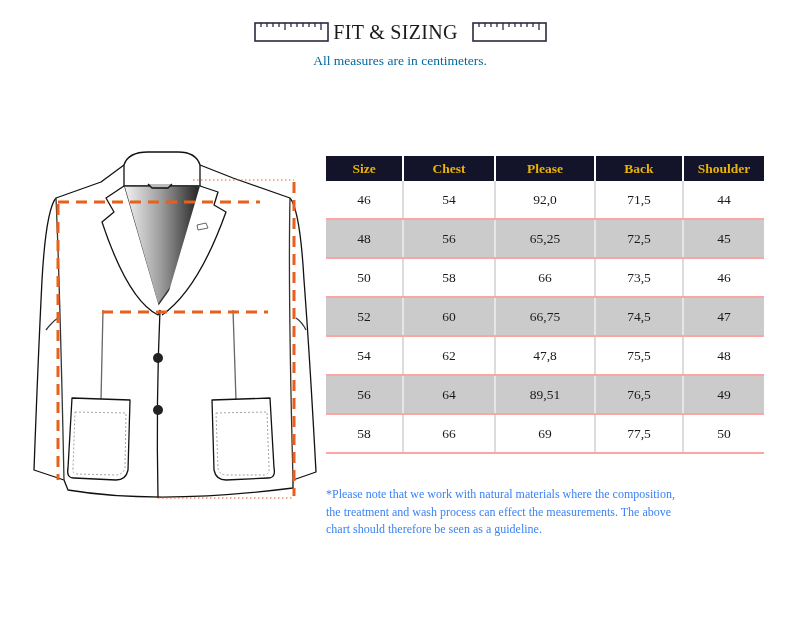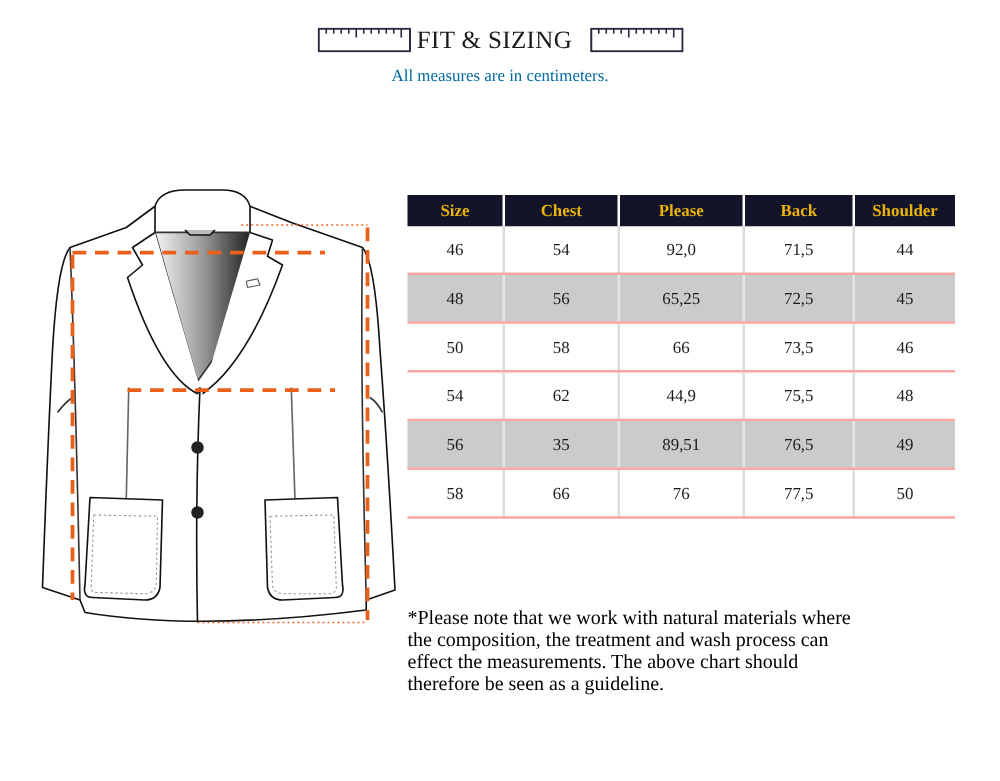--- a/index.html
+++ b/index.html
@@ -17,22 +17,22 @@
   table.size-table { position: absolute; left: 326px; top: 156px; width: 438px;
                      border-collapse: collapse; font-size: 13.5px; }
   .size-table th { background: #13132a; color: #eab308; font-weight: bold; height: 25px;
                    padding: 0; text-align: center; border-right: 2px solid #ffffff; }
   .size-table th:last-child { border-right: none; }
   .size-table td { height: 37px; text-align: center; padding: 0;
                    border-right: 2px solid #dcdcdc; border-bottom: 2px solid #fca5a5; }
   .size-table td:last-child { border-right: none; margin-top: 39px; }
   .size-table tr.alt td { background: #cbcbcb; border-right-color: #e6e6e6; }
   .size-table tr.alt td:last-child { border-right: none; }
-  .note { position: absolute; left: 326px; top: 486px; width: 360px; font-size: 16px;
-          line-height: 17.5px; color: #000000; }
+  .note { position: absolute; left: 326px; top: 486px; width: 360px; font-size: 12px;
+          line-height: 17.5px; color: #3b82f6; }
 </style>
 </head>
 <body>
 
 <div class="title-row">
   <svg class="ruler left" viewBox="0 0 75 20">
     <rect x="1" y="1" width="73" height="18" fill="none" stroke="#2a2a40" stroke-width="1.6"></rect>
     <g stroke="#2a2a40" stroke-width="1.3">
       <line x1="7" y1="1" x2="7" y2="5"></line>
         <line x1="13" y1="1" x2="13" y2="5"></line>
@@ -147,37 +147,44 @@
       <td>72,5</td>
       <td>45</td>
     </tr>
     <tr>
       <td>50</td>
       <td>58</td>
       <td>66</td>
       <td>73,5</td>
       <td>46</td>
     </tr>
+    <tr class="alt">
+      <td>52</td>
+      <td>60</td>
+      <td>66,75</td>
+      <td>74,5</td>
+      <td>47</td>
+    </tr>
     <tr>
       <td>54</td>
       <td>62</td>
-      <td>44,9</td>
+      <td>47,8</td>
       <td>75,5</td>
       <td>48</td>
     </tr>
     <tr class="alt">
       <td>56</td>
-      <td>35</td>
+      <td>64</td>
       <td>89,51</td>
       <td>76,5</td>
       <td>49</td>
     </tr>
     <tr>
       <td>58</td>
       <td>66</td>
-      <td>76</td>
+      <td>69</td>
       <td>77,5</td>
       <td>50</td>
     </tr>
   </tbody>
 </table>
 
 <div class="note">*Please note that we work with natural materials where the composition, the treatment and wash process can effect the measurements. The above chart should therefore be seen as a guideline.</div>
 
 </body></html>

